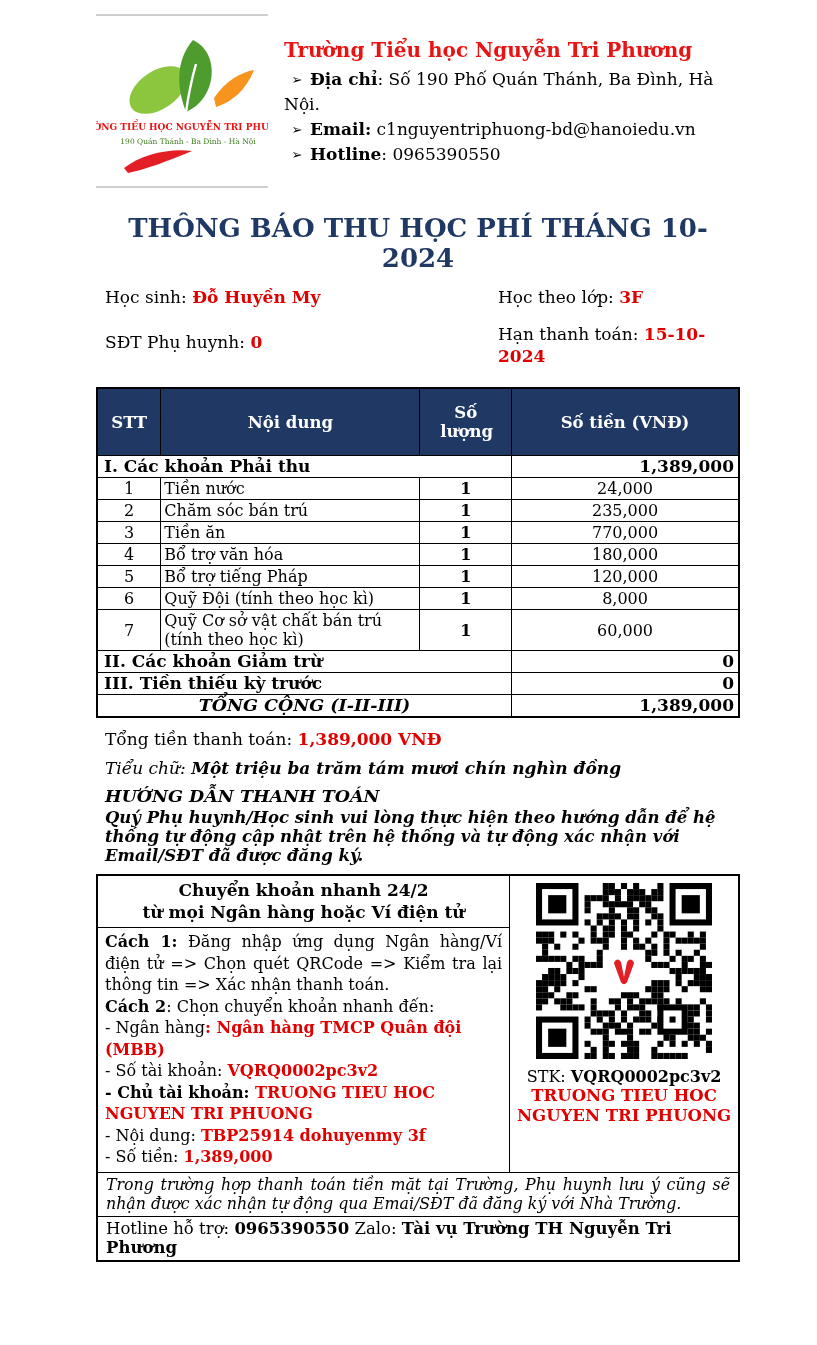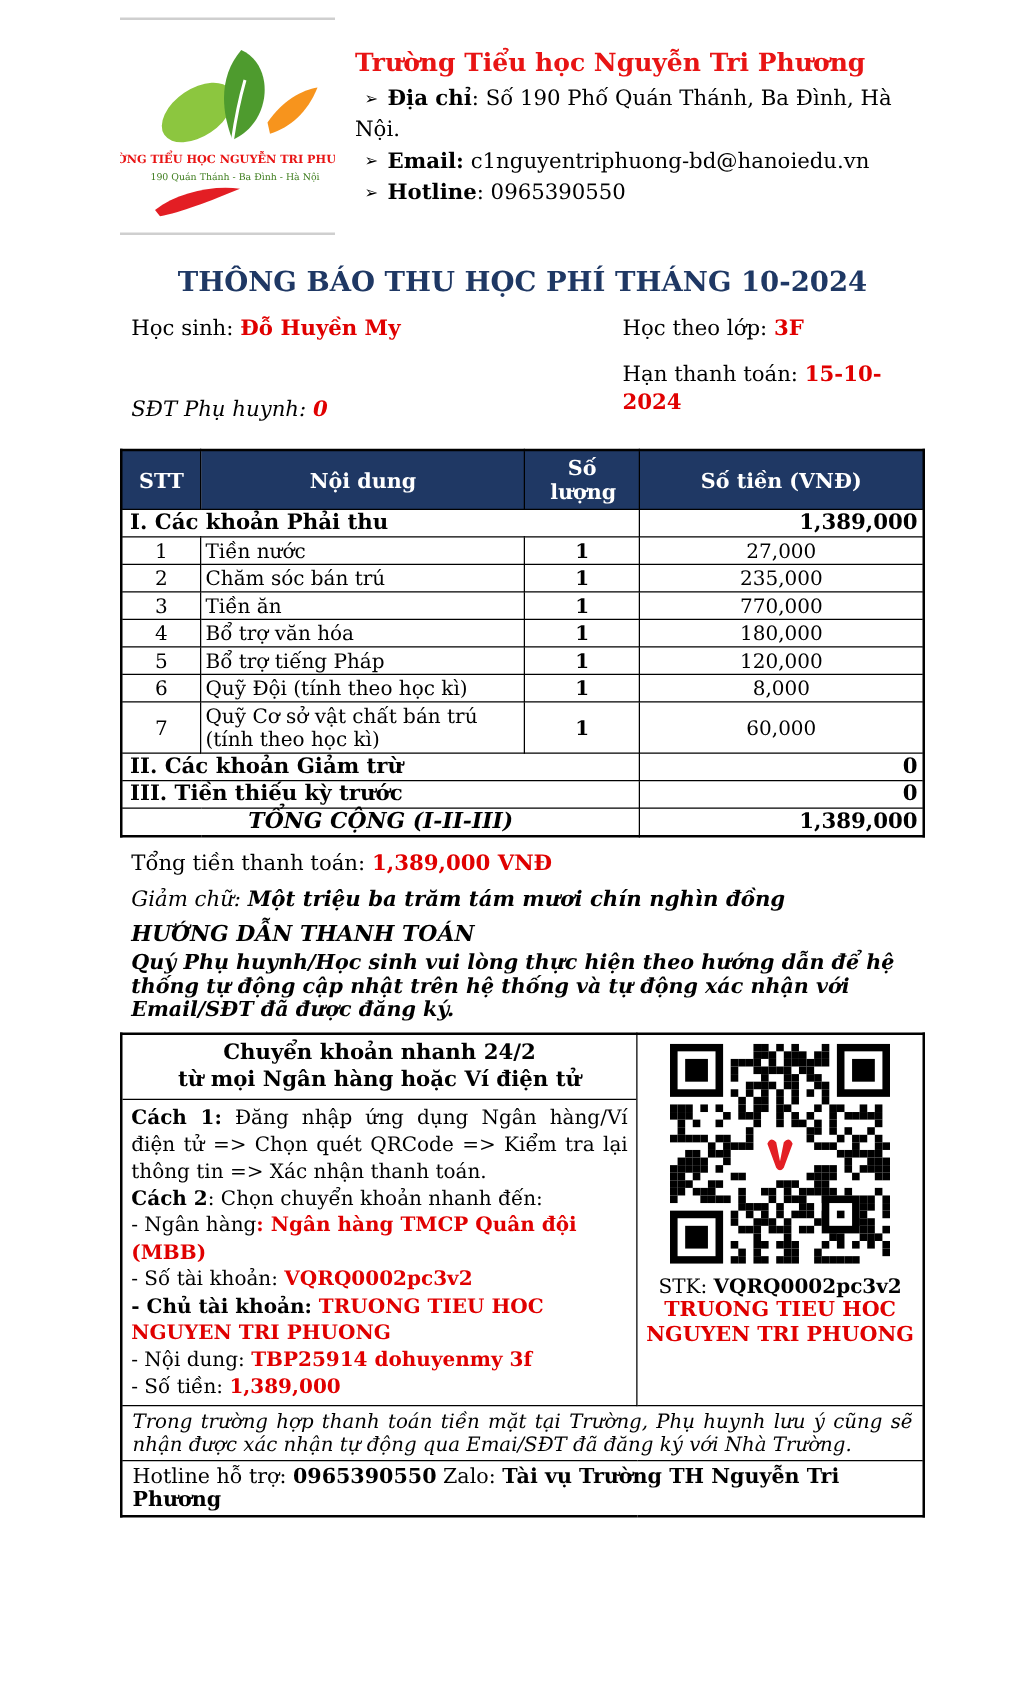--- a/index.html
+++ b/index.html
@@ -11,29 +11,29 @@
   .hdr{display:flex;}
   .logo-wrap{width:176px;border-top:2px solid #cfcfcf;border-bottom:2px solid #cfcfcf;padding:2px 0;background:#fff;}
   .hdr-info{margin-left:16px;padding-top:24px;}
   .school-name{font-size:20px;font-weight:bold;color:#e81414;margin-bottom:5px;}
   .hdr-line{font-size:17px;line-height:25px;}
   .hdr-line .bullet{display:inline-block;width:26px;text-align:center;font-size:13px;vertical-align:1px;}
   .b{font-weight:bold;}
   .red{color:#e00000;font-weight:bold;}
 
   
-  .title{margin-top:25px;text-align:center;font-size:22px;font-weight:bold;color:#1f3864;}
+  .title{margin-top:25px;text-align:center;font-size:26px;font-weight:bold;color:#1f3864;}
   .info{margin-top:13px;display:grid;grid-template-columns:400px 244px;font-size:17px;}
   .info .cell{line-height:22px;margin-bottom:15px;padding-left:9px;}
   .info .right{padding-left:2px;}
   .info .narrow{width:212px;}
 
   
   table.ft{width:644px;border-collapse:collapse;border:2px solid #000;margin-top:5px;}
-  table.ft th{background:#1f3864;color:#fff;border:1px solid #000;font-size:16.5px;padding:4px 1px;font-weight:bold;}
+  table.ft th{background:#1f3864;color:#fff;border:1px solid #000;font-size:16.5px;padding:14px 1px;font-weight:bold;}
   table.ft th .wrapqty{display:inline-block;width:3.1em;}
   table.ft td{border:1px solid #000;font-size:16px;padding:1px 3px;line-height:19px;margin-top:28px;}
   table.ft td.c{text-align:center;}
   table.ft td.qty{text-align:center;font-weight:bold;}
   table.ft td.sec{font-weight:bold;font-size:17px;padding-left:6px;}
   table.ft td.amt-r{text-align:right;font-weight:bold;font-size:17px;padding-right:4px;}
   table.ft td.tot{font-weight:bold;font-style:italic;text-align:center;font-size:17.5px;}
   table.ft col.c1{width:64px;} table.ft col.c2{width:260px;}
   table.ft col.c3{width:92px;} table.ft col.c4{width:228px;}
 
@@ -92,21 +92,21 @@
 
     <div class="title">THÔNG BÁO THU HỌC PHÍ THÁNG 10-2024</div>
 
     <div class="info">
       <div class="cell">
         <span>Học sinh: </span><span class="red">Đỗ Huyền My</span>
       </div>
       <div class="cell right">
         <span>Học theo lớp: </span><span class="red">3F</span>
       </div>
-      <div class="cell" style="margin-top:28px;font-style:italic;">
+      <div class="cell" style="margin-top:8px;">
         <span>SĐT Phụ huynh: </span><span class="red">0</span>
       </div>
       <div class="cell right narrow">
         <span>Hạn thanh toán: </span><span class="red">15-10-2024</span>
       </div>
     </div>
 
     <table class="ft">
       <colgroup>
           <col class="c1">
@@ -122,21 +122,21 @@
         <th>Số tiền (VNĐ)</th>
       </tr>
       <tr>
         <td class="sec" colspan="3">I. Các khoản Phải thu</td>
         <td class="amt-r">1,389,000</td>
       </tr>
       <tr>
         <td class="c">1</td>
         <td>Tiền nước</td>
         <td class="qty">1</td>
-        <td class="c">27,000</td>
+        <td class="c">24,000</td>
       </tr>
       <tr>
         <td class="c">2</td>
         <td>Chăm sóc bán trú</td>
         <td class="qty">1</td>
         <td class="c">235,000</td>
       </tr>
       <tr>
         <td class="c">3</td>
         <td>Tiền ăn</td>
@@ -179,21 +179,21 @@
         <td class="tot" colspan="3">TỔNG CỘNG (I-II-III)</td>
         <td class="amt-r">1,389,000</td>
       </tr>
     </tbody>
       </table>
 
     <div class="sumline">
       <span>Tổng tiền thanh toán: </span><span class="red">1,389,000 VNĐ</span>
     </div>
     <div class="words">
-      <span>Giảm chữ: </span><span class="b">Một triệu ba trăm tám mươi chín nghìn đồng</span>
+      <span>Tiểu chữ: </span><span class="b">Một triệu ba trăm tám mươi chín nghìn đồng</span>
     </div>
     <div class="guide-title">HƯỚNG DẪN THANH TOÁN</div>
     <div class="guide-text">Quý Phụ huynh/Học sinh vui lòng thực hiện theo hướng dẫn để hệ thống tự động cập nhật trên hệ thống và tự động xác nhận với Email/SĐT đã được đăng ký.</div>
 
     <table class="pay">
       <tbody>
           <tr>
         <td class="pay-left">
           <div class="pay-head">
             <div>Chuyển khoản nhanh 24/2</div>

